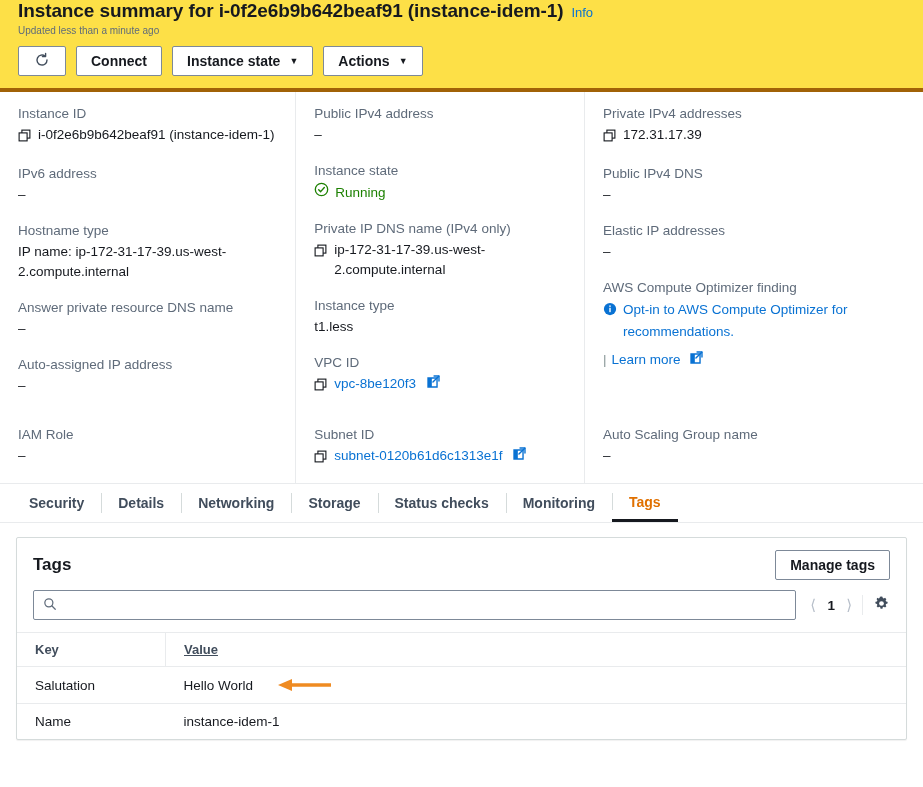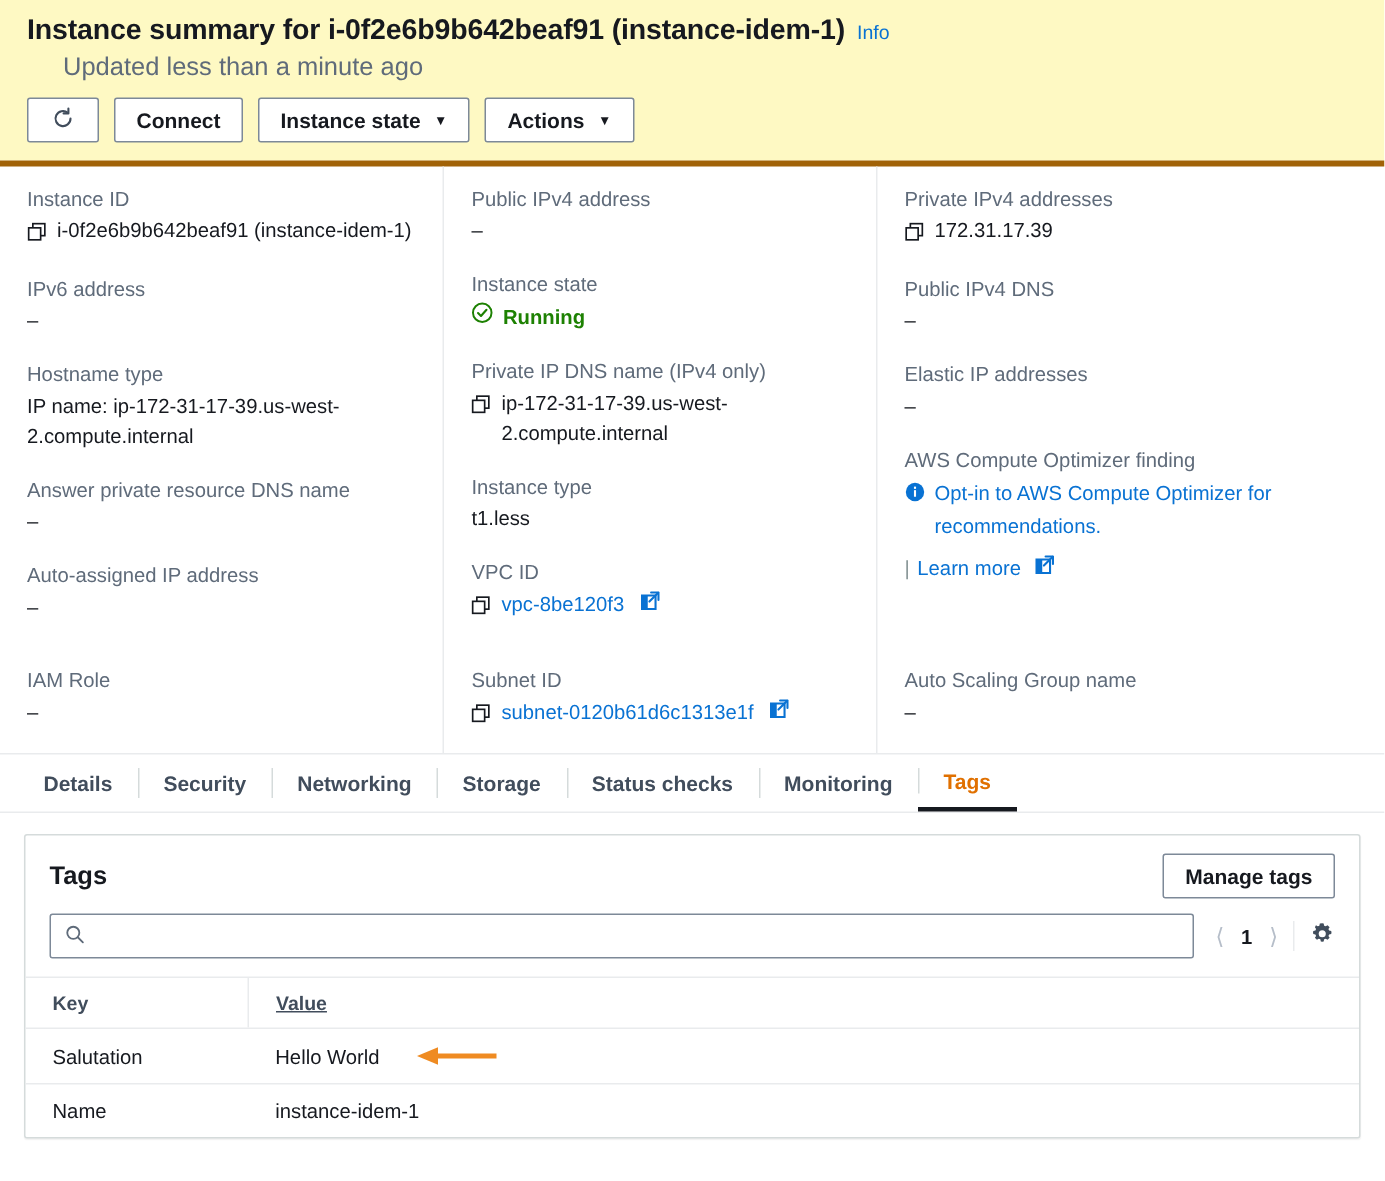--- a/index.html
+++ b/index.html
@@ -19,44 +19,43 @@
   .page {
     width: 923px;
     height: 787px;
     position: relative;
     background: #ffffff;
     box-sizing: border-box;
   }
 
   
   .header {
-    padding: 10px 18px 0 18px;
-    background: #fef9c3;
+    padding: 0 18px 0 18px;
+    background: #fde047;
   }
   .title-row {
     display: flex;
     align-items: baseline;
     gap: 8px;
   }
   .page-title {
     font-size: 19px;
     font-weight: bold;
     color: #16191f;
     letter-spacing: -0.1px;
   }
   .info-link {
     font-size: 13px;
     color: #0972d3;
     cursor: pointer;
   }
   .updated-text {
     margin-top: 3px;
-    font-size: 17px;
+    font-size: 10px;
     color: #5f6b7a;
-    margin-left: 24px;
   }
   .btn-row {
     margin-top: 10px;
     display: flex;
     gap: 10px;
     align-items: center;
     padding-bottom: 12px;
   }
   .btn {
     border: 1px solid #7d8998;
@@ -124,21 +123,20 @@
     color: #0972d3;
     cursor: pointer;
     text-decoration: none;
   }
   .running {
     color: #1d8102;
     display: inline-flex;
     align-items: center;
     gap: 6px;
     font-size: 13.5px;
-    font-weight: bold;
   }
   .ext {
     display: inline-block;
     vertical-align: -2px;
     margin-left: 4px;
   }
   .copy-icon {
     flex: 0 0 auto;
     margin-top: 3px;
   }
@@ -535,24 +533,24 @@
         <div class="field" style="margin-bottom:0;">
           <div class="flabel">Auto Scaling Group name</div>
           <div class="fvalue plain dash">–</div>
         </div>
       </div>
     </div>
   </div>
 
   <div class="tabbar">
     <div class="tab">
+        <span>Security</span>
+      </div>
+    <div class="tab">
         <span>Details</span>
-      </div>
-    <div class="tab">
-        <span>Security</span>
       </div>
     <div class="tab">
         <span>Networking</span>
       </div>
     <div class="tab">
         <span>Storage</span>
       </div>
     <div class="tab">
         <span>Status checks</span>
       </div>

